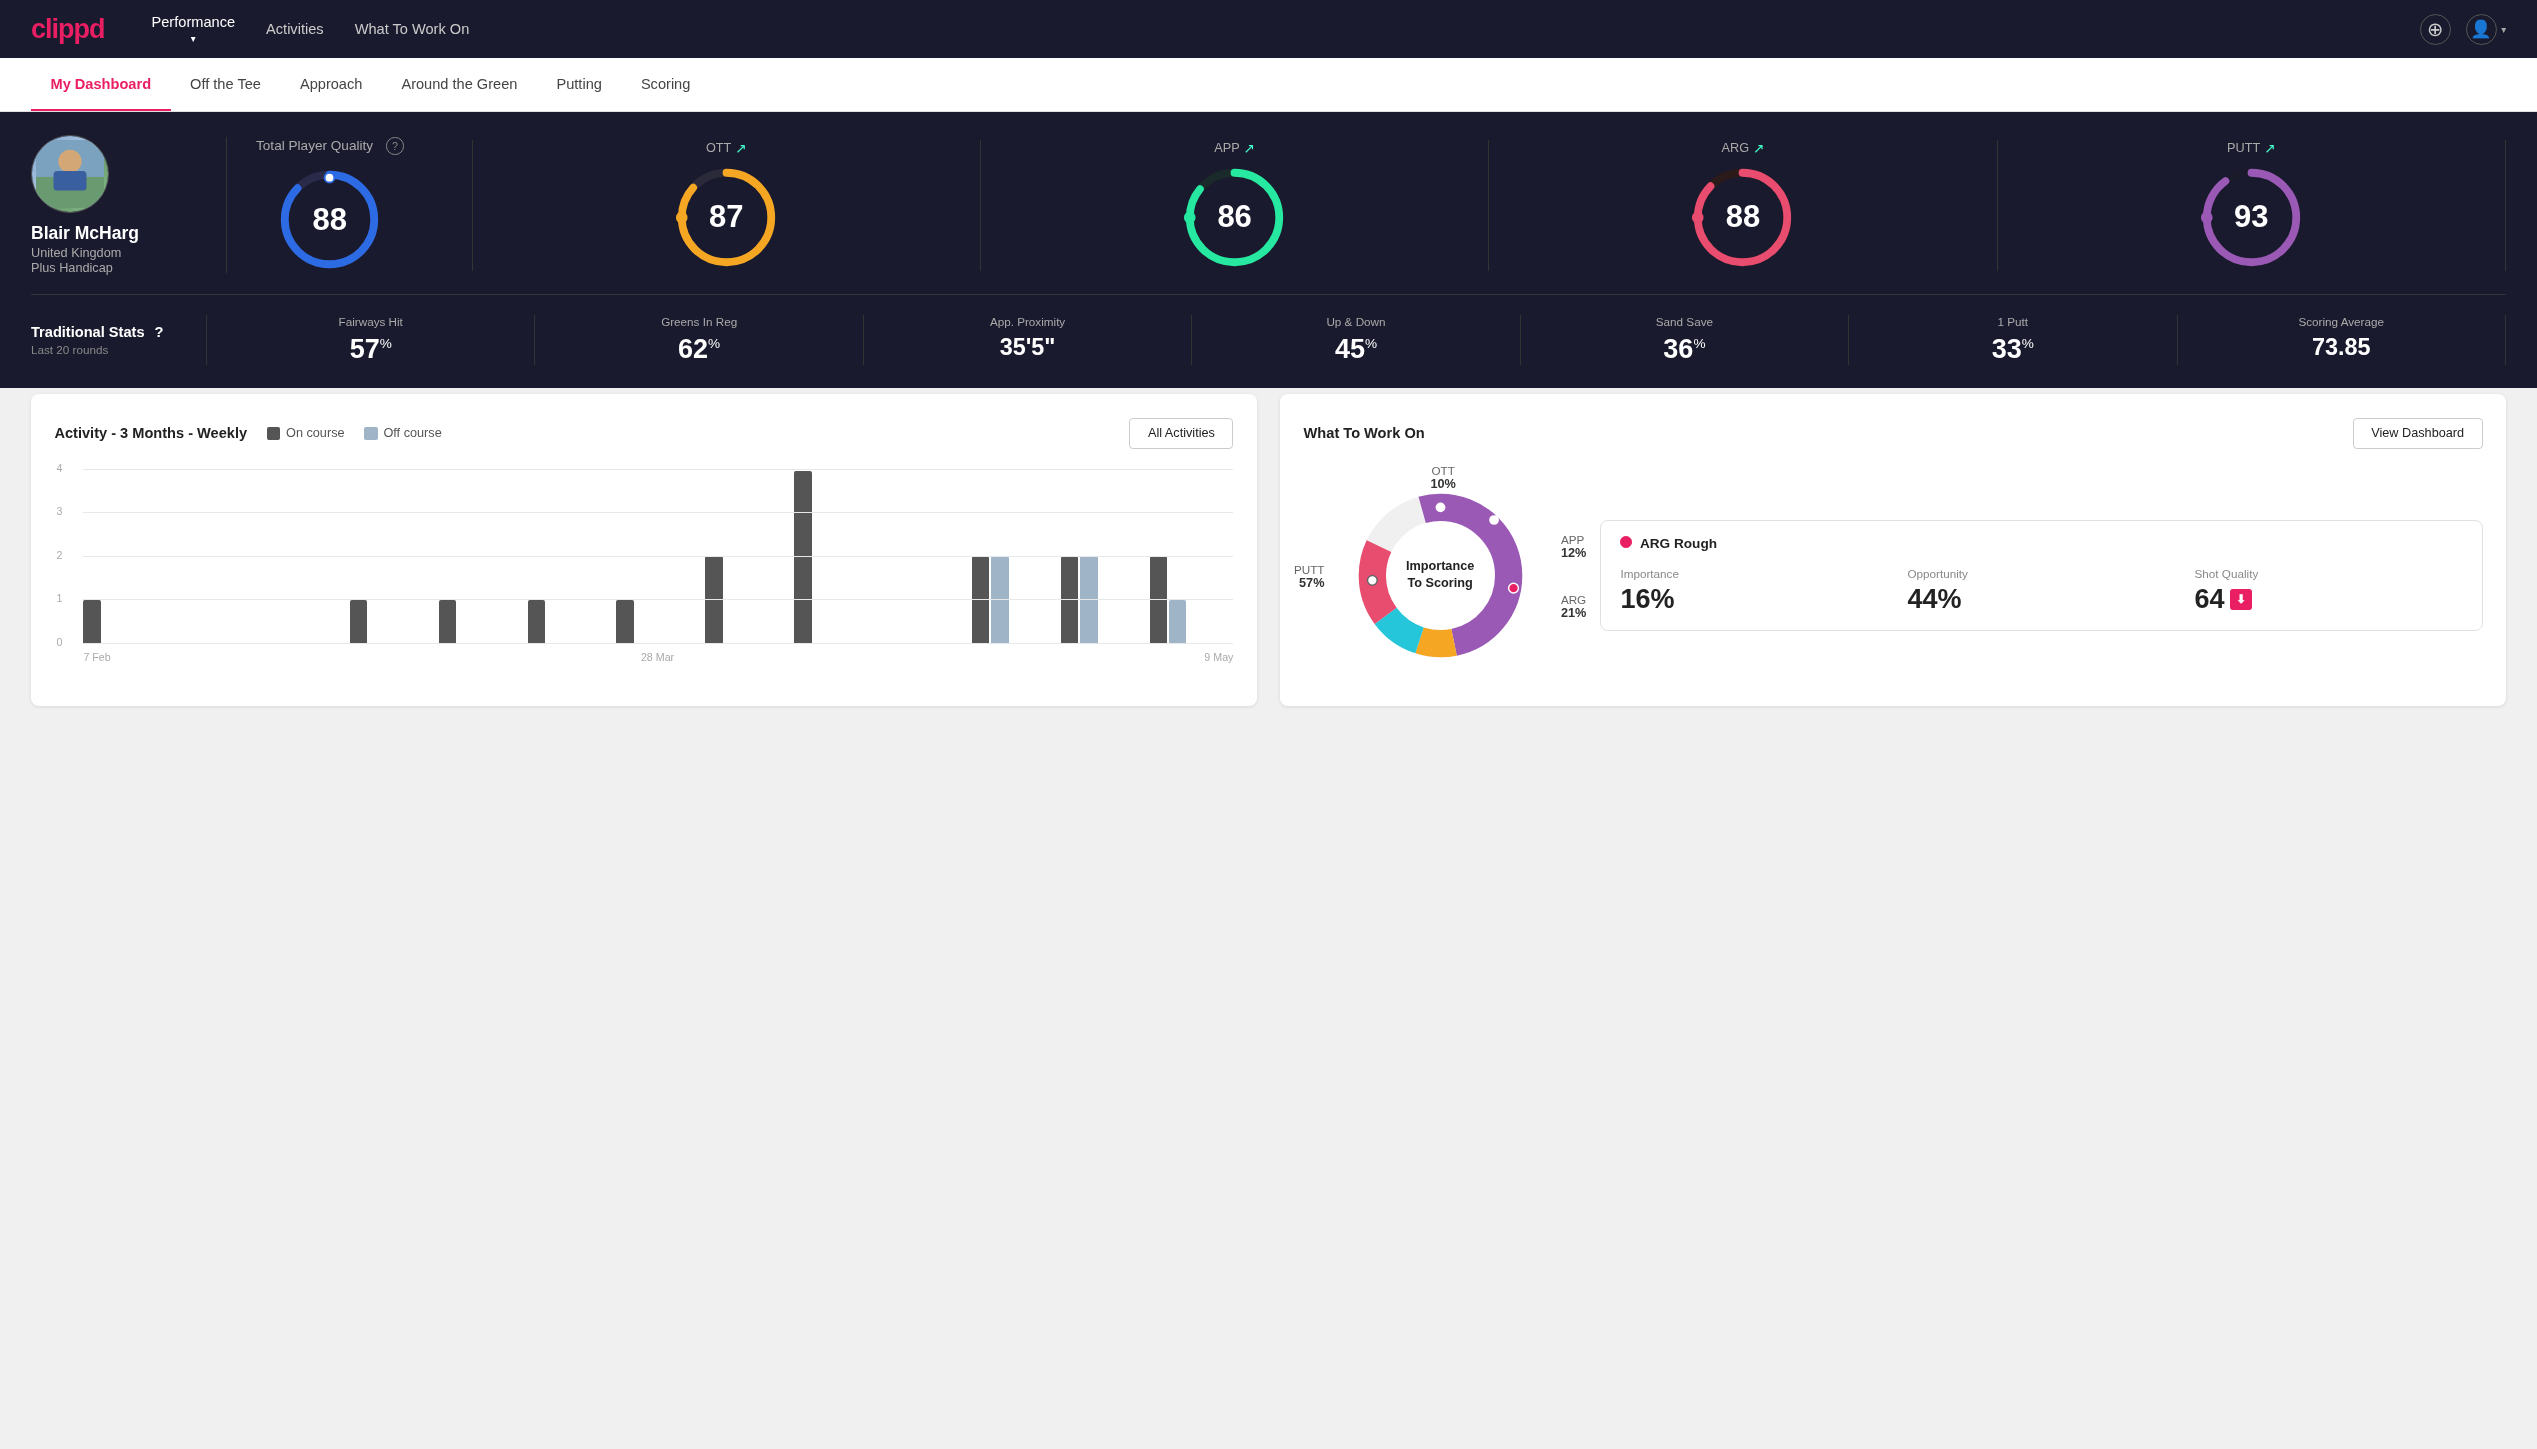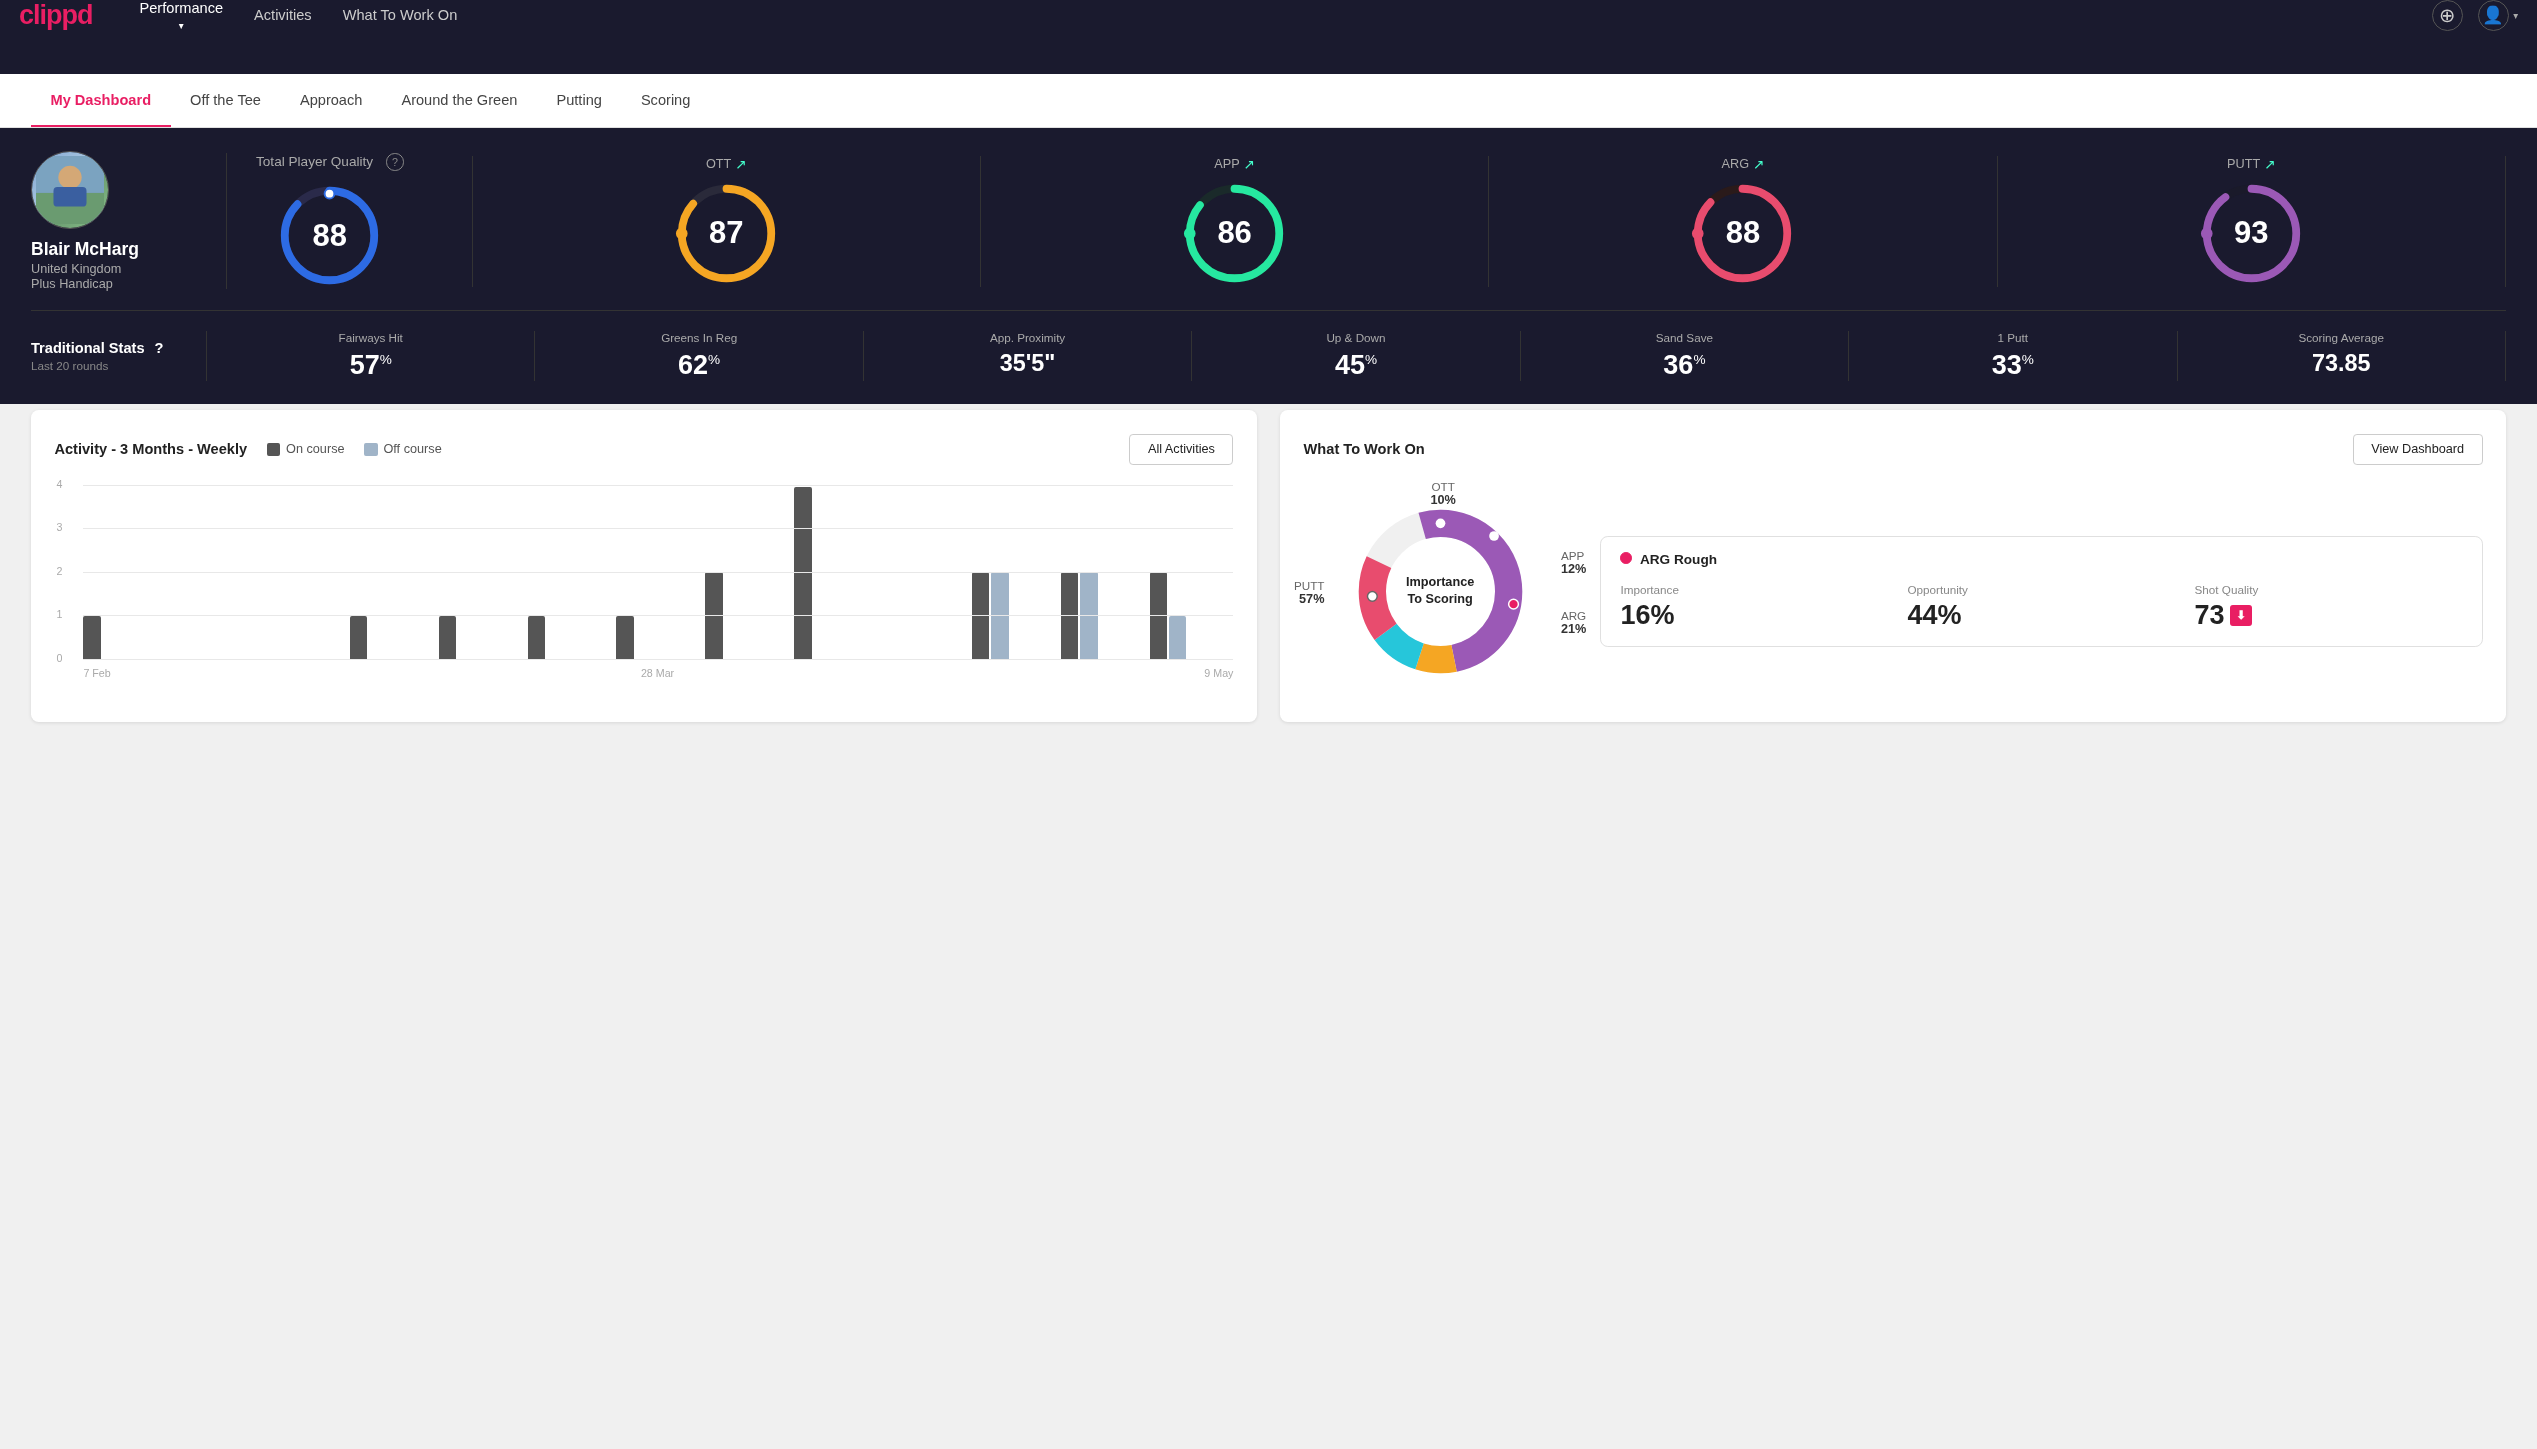--- a/index.html
+++ b/index.html
@@ -2,23 +2,23 @@
 <html><head>
   <meta charset="utf-8">
   <style>
     * { margin: 0; padding: 0; box-sizing: border-box; }
     body { font-family: -apple-system, BlinkMacSystemFont, 'Segoe UI', sans-serif; background: #f0f0f0; color: #fff; }
 
     
     .header {
       background: #1a1a2e;
       display: flex;
-      align-items: flex-start;
-      padding: 0 19px;
-      height: 74px;
+      align-items: center;
+      padding: 0 31px;
+      height: 58px;
       justify-content: space-between;
     }
     .logo {
       font-size: 27px;
       font-weight: 900;
       color: #e91e63;
       letter-spacing: -1px;
     }
     .header-nav { display: flex; gap: 31px; align-items: center; }
     .header-nav a {
@@ -593,21 +593,21 @@
           </div>
           <div class="info-metric">
             <div class="info-metric-label">Opportunity</div>
             <div class="info-metric-value">
               <span>44%</span>
             </div>
           </div>
           <div class="info-metric">
             <div class="info-metric-label">Shot Quality</div>
             <div class="info-metric-value">
-              <span>73</span>
+              <span>64</span>
               <div class="flag-icon">⬇</div>
             </div>
           </div>
         </div>
       </div>
     </div>
   </div>
 </div>
 
 

